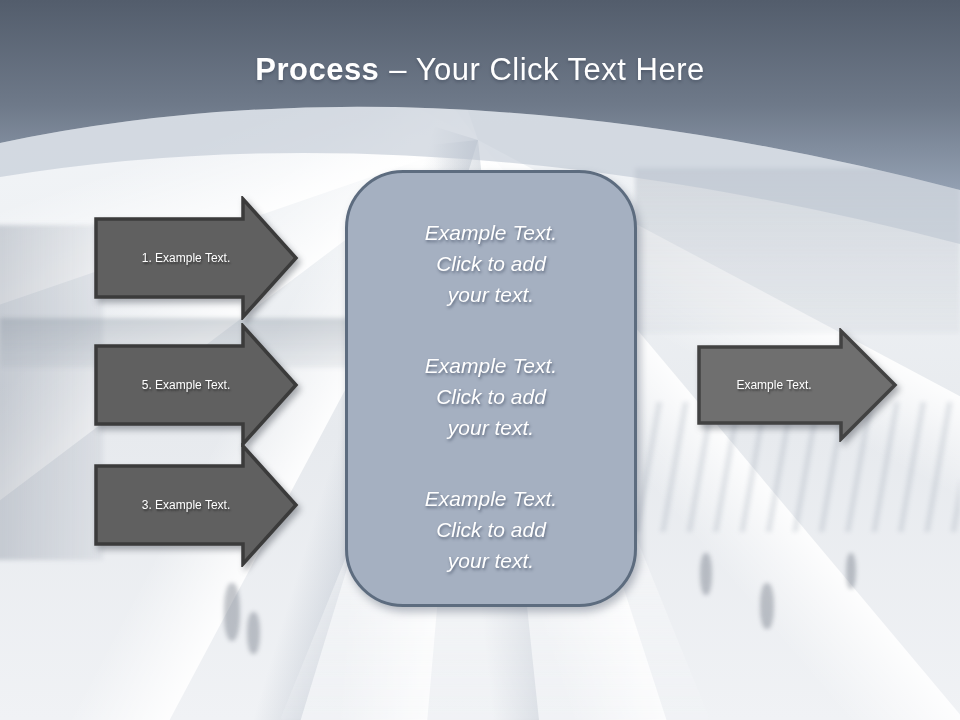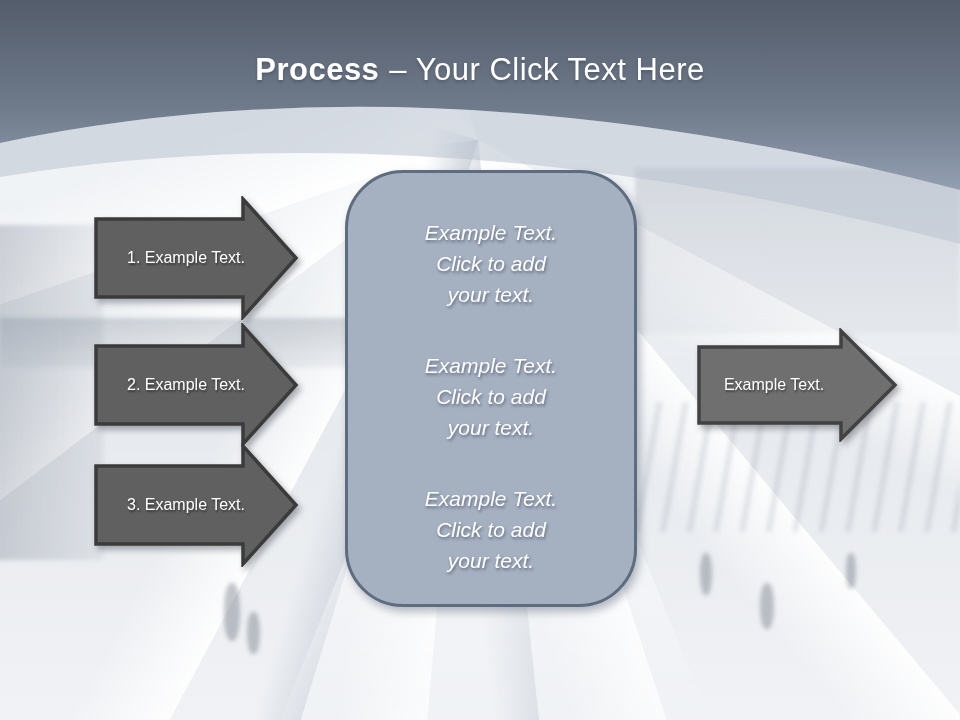--- a/index.html
+++ b/index.html
@@ -41,21 +41,21 @@
   .title { position:absolute; top:52px; left:0; width:960px;
     display:flex; justify-content:center; align-items:flex-start; gap:10px;
     color:#ffffff; font-size:31px; letter-spacing:0.5px;
     text-shadow:0 2px 3px rgba(40,50,65,0.35); }
   .title .t-bold { font-weight:700; }
   .title .t-rest { font-weight:400; }
   
   .arrow { position:absolute; filter:drop-shadow(3px 4px 3px rgba(40,45,55,0.38)); }
   .arrow svg { display:block; }
   .arrow-label { position:absolute; inset:0; display:flex; align-items:center;
-    justify-content:center; padding-right:20px; color:#ffffff; font-size:16px;
+    justify-content:center; padding-right:20px; color:#ffffff; font-size:12px;
     text-shadow:1px 2px 2px rgba(0,0,0,0.45); white-space:nowrap; }
   .a1 { left:93px;  top:196px; }
   .a2 { left:93px;  top:323px; }
   .a3 { left:93px;  top:443px;text-align:right; }
   .a-right { left:696px; top:328px; }
   .a-right .arrow-label { padding-right:46px; }
   
   .center-box { position:absolute; left:345px; top:170px; width:292px; height:437px;
     box-sizing:border-box; background:#a5b0c1; border:3px solid #5d6c7f;
     border-radius:58px; box-shadow:3px 5px 9px rgba(75,85,105,0.40);
@@ -114,21 +114,21 @@
     <svg width="206" height="124" viewBox="0 0 206 124">
       <path d="M3,23 H150 V3 L203,62 L150,121 V101 H3 Z" fill="#606060" stroke="#3b3b3b" stroke-width="3.5"></path>
     </svg>
     <div class="arrow-label">1. Example Text.</div>
   </div>
 
   <div class="arrow a2">
     <svg width="206" height="124" viewBox="0 0 206 124">
       <path d="M3,23 H150 V3 L203,62 L150,121 V101 H3 Z" fill="#606060" stroke="#3b3b3b" stroke-width="3.5"></path>
     </svg>
-    <div class="arrow-label">2. Example Text.</div>
+    <div class="arrow-label">5. Example Text.</div>
   </div>
 
   <div class="arrow a3">
     <svg width="206" height="124" viewBox="0 0 206 124">
       <path d="M3,23 H150 V3 L203,62 L150,121 V101 H3 Z" fill="#606060" stroke="#3b3b3b" stroke-width="3.5"></path>
     </svg>
     <div class="arrow-label">3. Example Text.</div>
   </div>
 
   <div class="center-box">

